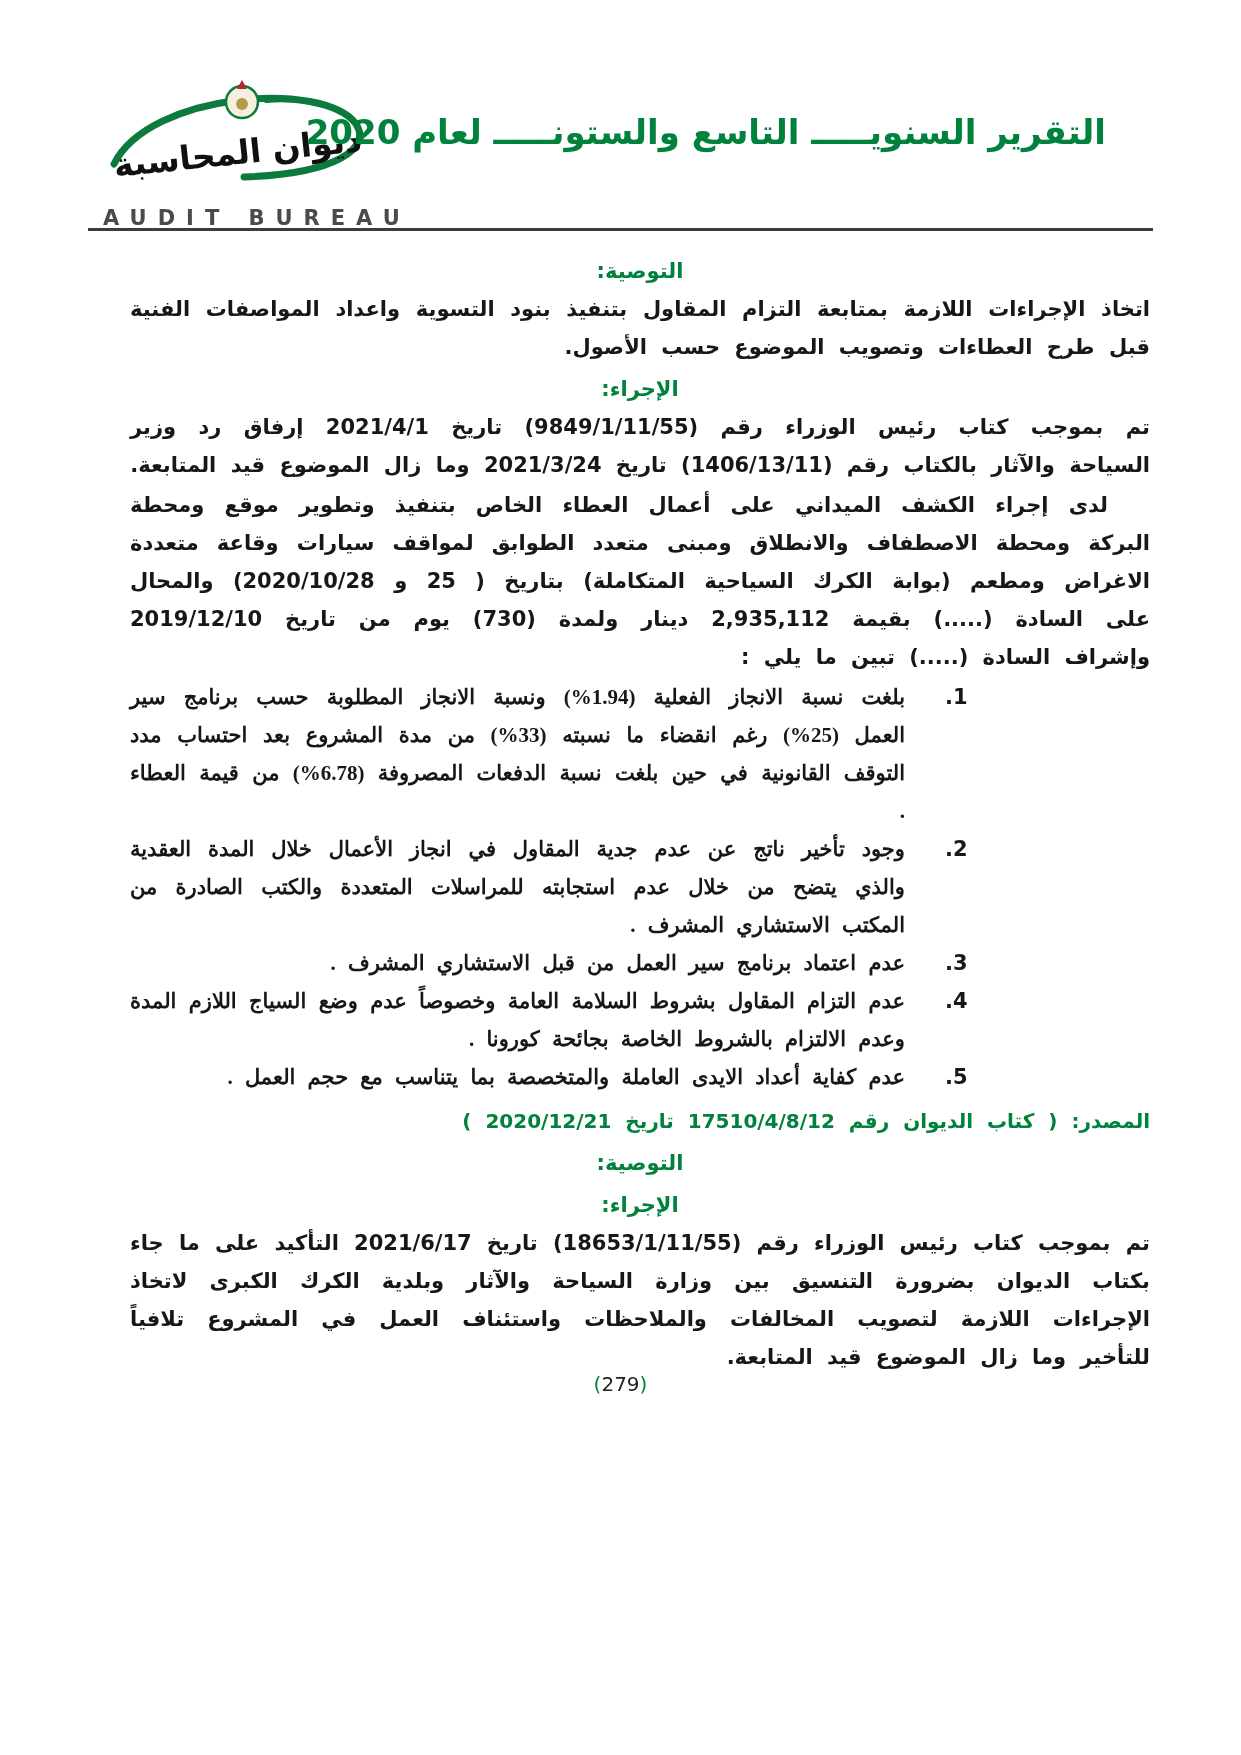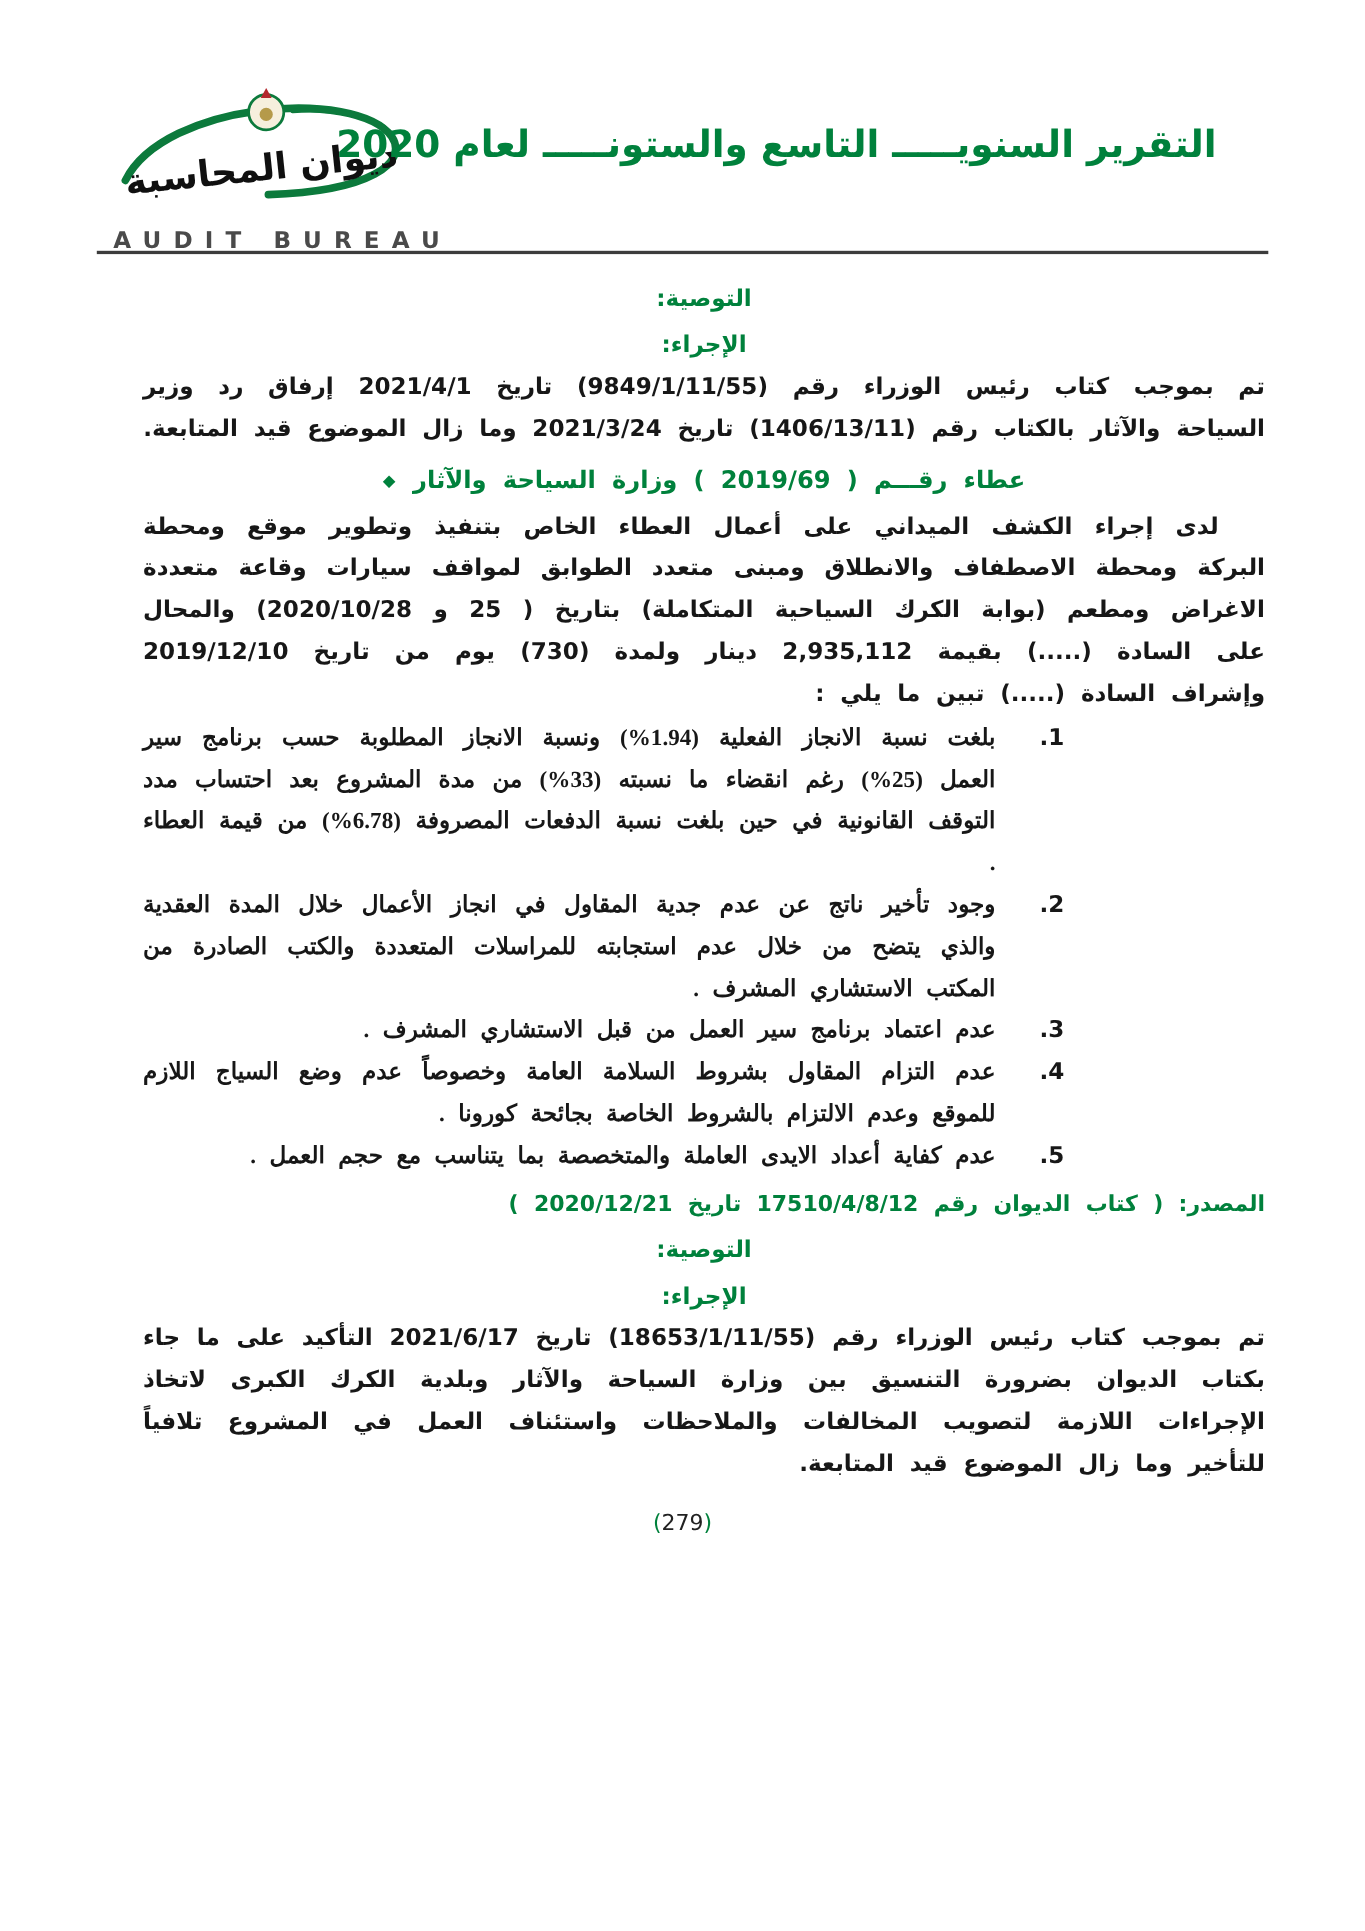--- a/index.html
+++ b/index.html
@@ -133,46 +133,44 @@
     <div class="logo-en">AUDIT BUREAU</div>
   </div>
 
   <div class="report-title">التقرير السنويـــــ التاسع والستونـــــ لعام 2020</div>
 
   <div class="header-rule"></div>
 
   <div class="content">
 
     <div class="sec-heading">التوصية:</div>
+    <p class="para">اتخاذ الإجراءات اللازمة بمتابعة التزام المقاول بتنفيذ بنود التسوية واعداد المواصفات الفنية قبل طرح العطاءات وتصويب الموضوع حسب الأصول.</p>
 
     <div class="sec-heading">الإجراء:</div>
     <p class="para">تم بموجب كتاب رئيس الوزراء رقم (9849/1/11/55) تاريخ 2021/4/1 إرفاق رد وزير السياحة والآثار بالكتاب رقم (1406/13/11) تاريخ 2021/3/24 وما زال الموضوع قيد المتابعة.</p>
 
-    <div class="tender-line">
-      <span>عطاء رقـــم ( 2019/69 ) وزارة السياحة والآثار</span><span class="diamond">◆</span>
-    </div>
 
     <p class="para intro">لدى إجراء الكشف الميداني على أعمال العطاء الخاص بتنفيذ وتطوير موقع ومحطة البركة ومحطة الاصطفاف والانطلاق ومبنى متعدد الطوابق لمواقف سيارات وقاعة متعددة الاغراض ومطعم (بوابة الكرك السياحية المتكاملة) بتاريخ ( 25 و 2020/10/28) والمحال على السادة (.....) بقيمة 2,935,112 دينار ولمدة (730) يوم من تاريخ 2019/12/10 وإشراف السادة (.....) تبين ما يلي :</p>
 
     <div class="findings">
       <div class="finding">
         <span class="f-num">1.</span>
         <span class="f-text">بلغت نسبة الانجاز الفعلية (1.94%) ونسبة الانجاز المطلوبة حسب برنامج سير العمل (25%) رغم انقضاء ما نسبته (33%) من مدة المشروع بعد احتساب مدد التوقف القانونية في حين بلغت نسبة الدفعات المصروفة (6.78%) من قيمة العطاء .</span>
       </div>
       <div class="finding">
         <span class="f-num">2.</span>
         <span class="f-text">وجود تأخير ناتج عن عدم جدية المقاول في انجاز الأعمال خلال المدة العقدية والذي يتضح من خلال عدم استجابته للمراسلات المتعددة والكتب الصادرة من المكتب الاستشاري المشرف .</span>
       </div>
       <div class="finding">
         <span class="f-num">3.</span>
         <span class="f-text">عدم اعتماد برنامج سير العمل من قبل الاستشاري المشرف .</span>
       </div>
       <div class="finding">
         <span class="f-num">4.</span>
-        <span class="f-text">عدم التزام المقاول بشروط السلامة العامة وخصوصاً عدم وضع السياج اللازم للموقع وعدم الالتزام بالشروط الخاصة بجائحة كورونا .</span>
+        <span class="f-text">عدم التزام المقاول بشروط السلامة العامة وخصوصاً عدم وضع السياج اللازم المدة وعدم الالتزام بالشروط الخاصة بجائحة كورونا .</span>
       </div>
       <div class="finding">
         <span class="f-num">5.</span>
         <span class="f-text">عدم كفاية أعداد الايدى العاملة والمتخصصة بما يتناسب مع حجم العمل .</span>
       </div>
     </div>
 
     <div class="source-line">المصدر: ( كتاب الديوان رقم 17510/4/8/12 تاريخ 2020/12/21 )</div>
 
     <div class="sec-heading">التوصية:</div>

